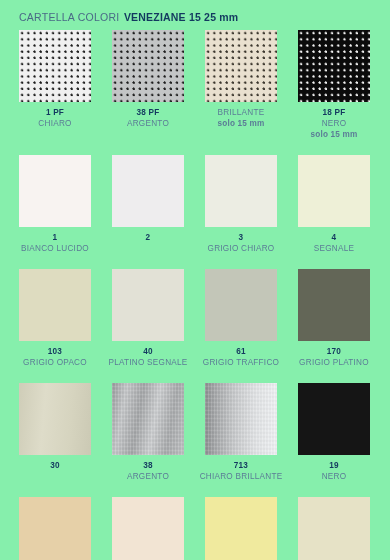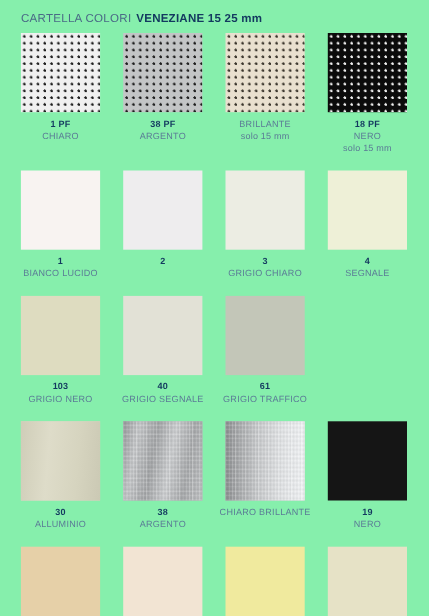--- a/index.html
+++ b/index.html
@@ -107,21 +107,21 @@
   .name {
     font-size: 8.2px;
     font-weight: 400;
     color: #5b7c96;
     letter-spacing: 0.25px;
     line-height: 11px;
     white-space: nowrap;
   }
   .note {
     font-size: 8.2px;
-    font-weight: 400;
+    font-weight: 700;
     color: #5b7c96;
     letter-spacing: 0.2px;
     line-height: 11px;
   }
   .row-pf .labels { padding-top: 5px; }
   .row-gap { height: 15px; }
 </style>
 </head>
 <body>
 
@@ -193,57 +193,64 @@
             <div class="name">SEGNALE</div>
           </div>
         </div>
       </div>
       <div class="row-gap"></div>
       <div class="row">
         <div class="cell">
           <div class="swatch" style="background-color: rgb(222, 220, 192);"></div>
           <div class="labels">
             <div class="code">103</div>
-            <div class="name">GRIGIO NERO</div>
+            <div class="name">GRIGIO OPACO</div>
           </div>
         </div>
         <div class="cell">
           <div class="swatch" style="background-color: rgb(226, 225, 214);"></div>
           <div class="labels">
             <div class="code">40</div>
-            <div class="name">GRIGIO SEGNALE</div>
+            <div class="name">PLATINO SEGNALE</div>
           </div>
         </div>
         <div class="cell">
           <div class="swatch" style="background-color: rgb(195, 198, 184);"></div>
           <div class="labels">
             <div class="code">61</div>
             <div class="name">GRIGIO TRAFFICO</div>
           </div>
         </div>
+        <div class="cell">
+          <div class="swatch" style="background-color: rgb(99, 102, 87);"></div>
+          <div class="labels">
+            <div class="code">170</div>
+            <div class="name">GRIGIO PLATINO</div>
+          </div>
+        </div>
       </div>
       <div class="row-gap"></div>
       <div class="row">
         <div class="cell">
           <div class="swatch" style="background-color: rgb(217, 215, 196); background-image: linear-gradient(95deg, rgb(207, 205, 184) 0%, rgb(222, 220, 201) 35%, rgb(214, 212, 191) 70%, rgb(203, 201, 180) 100%);"></div>
           <div class="labels">
             <div class="code">30</div>
-            <div class="name">ALLUMINIO</div>
           </div>
         </div>
         <div class="cell">
           <div class="swatch metal-brushed" style="background-color: rgb(168, 170, 172); background-image: linear-gradient(100deg, rgb(154, 156, 158) 0%, rgb(198, 200, 202) 18%, rgb(165, 167, 169) 38%, rgb(205, 207, 209) 58%, rgb(169, 171, 173) 78%, rgb(192, 194, 196) 100%);"></div>
           <div class="labels">
             <div class="code">38</div>
             <div class="name">ARGENTO</div>
           </div>
         </div>
         <div class="cell">
           <div class="swatch metal-brushed" style="background-color: rgb(185, 187, 189); background-image: linear-gradient(90deg, rgb(142, 144, 146) 0%, rgb(166, 168, 170) 14%, rgb(201, 203, 205) 40%, rgb(228, 230, 232) 70%, rgb(242, 244, 246) 100%);"></div>
           <div class="labels">
+            <div class="code">713</div>
             <div class="name">CHIARO BRILLANTE</div>
           </div>
         </div>
         <div class="cell">
           <div class="swatch" style="background-color: rgb(21, 21, 21);"></div>
           <div class="labels">
             <div class="code">19</div>
             <div class="name">NERO</div>
           </div>
         </div>

